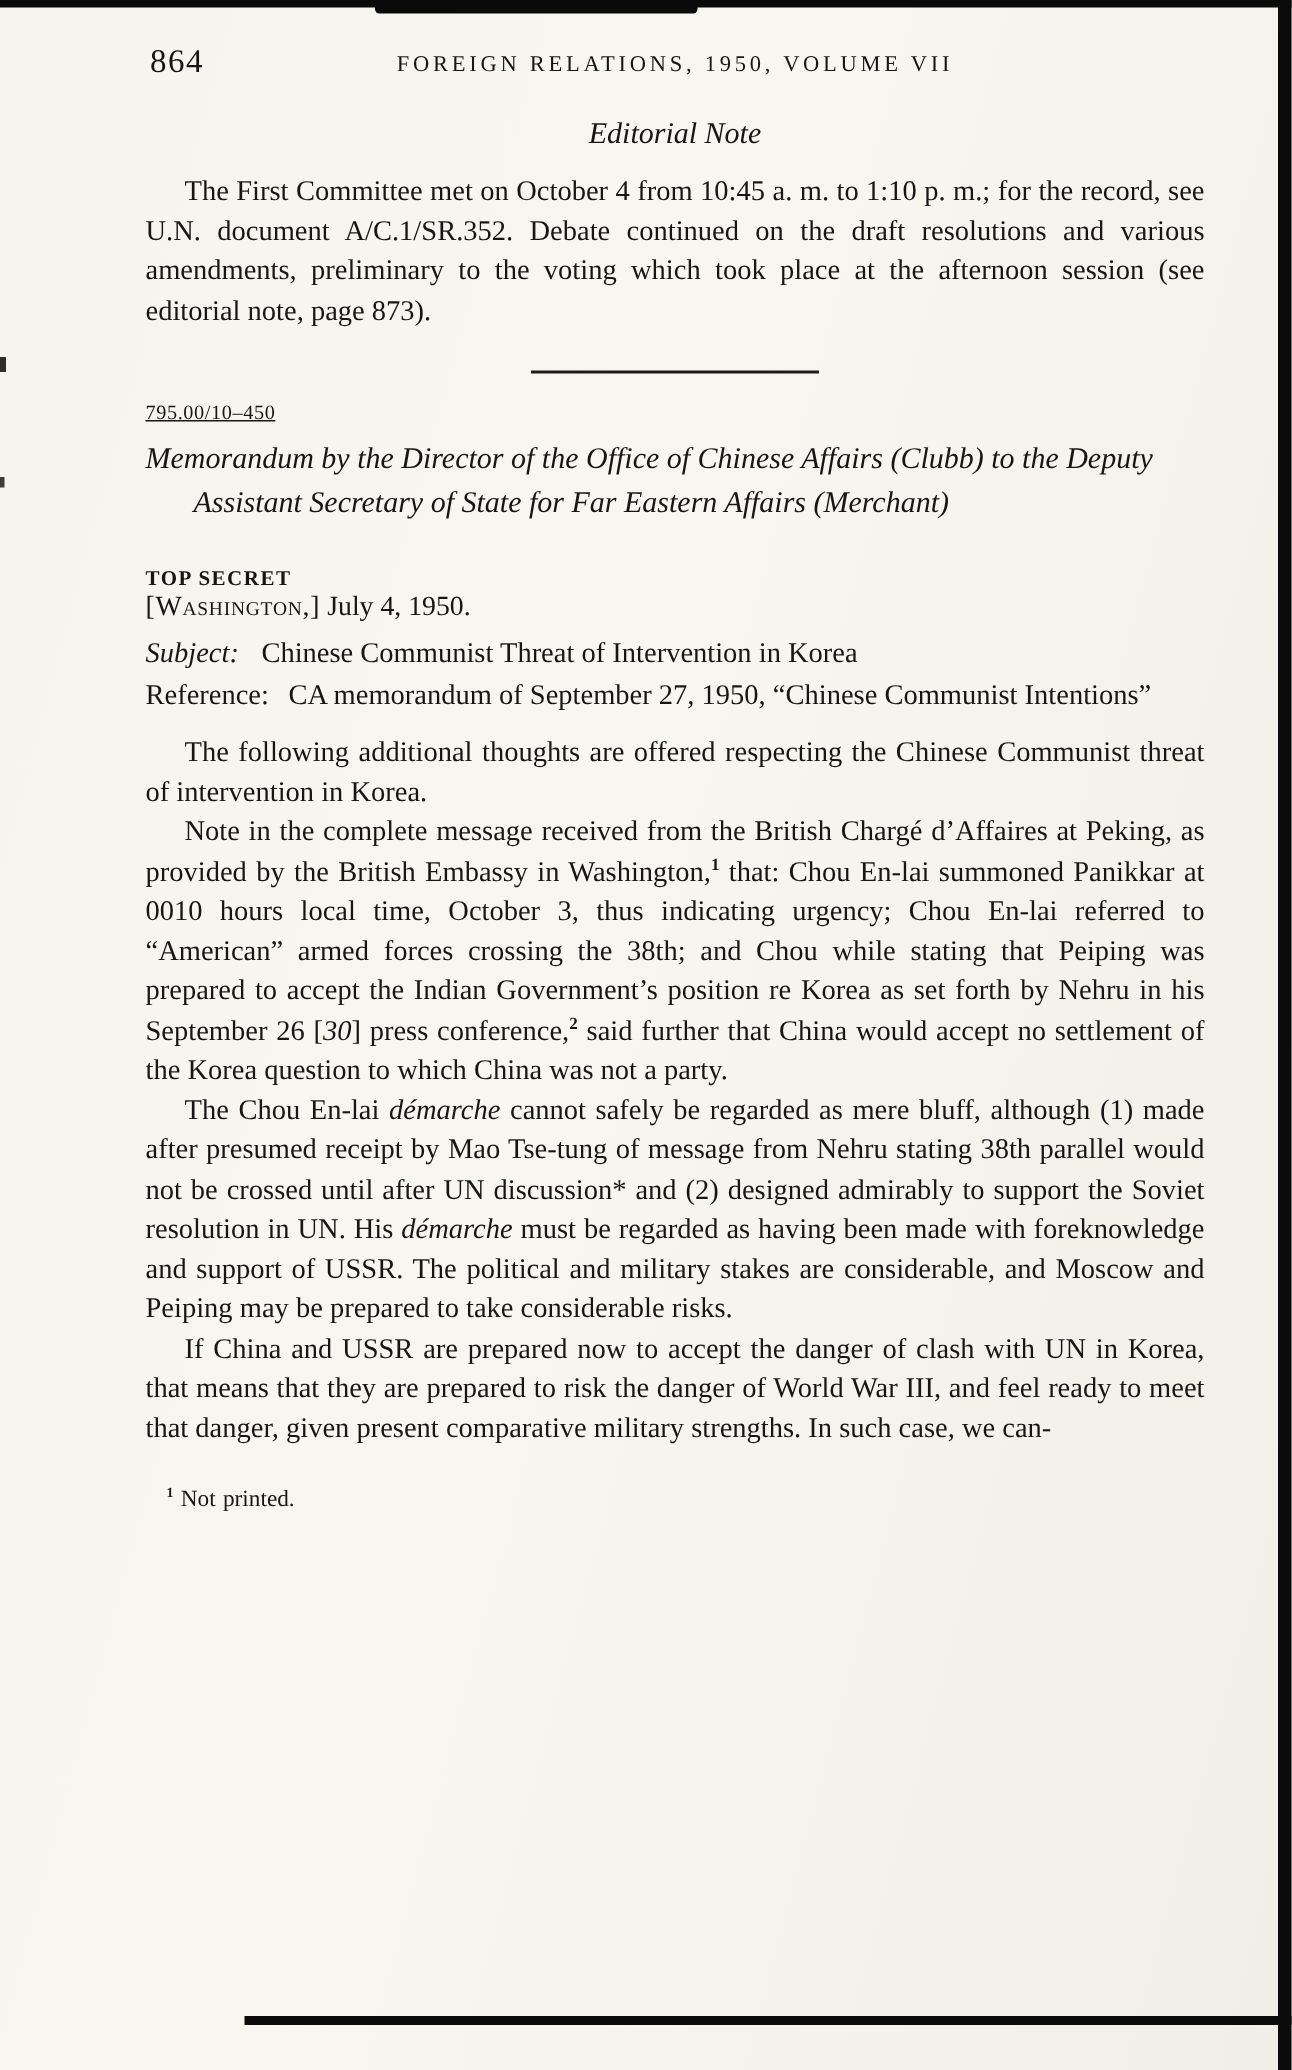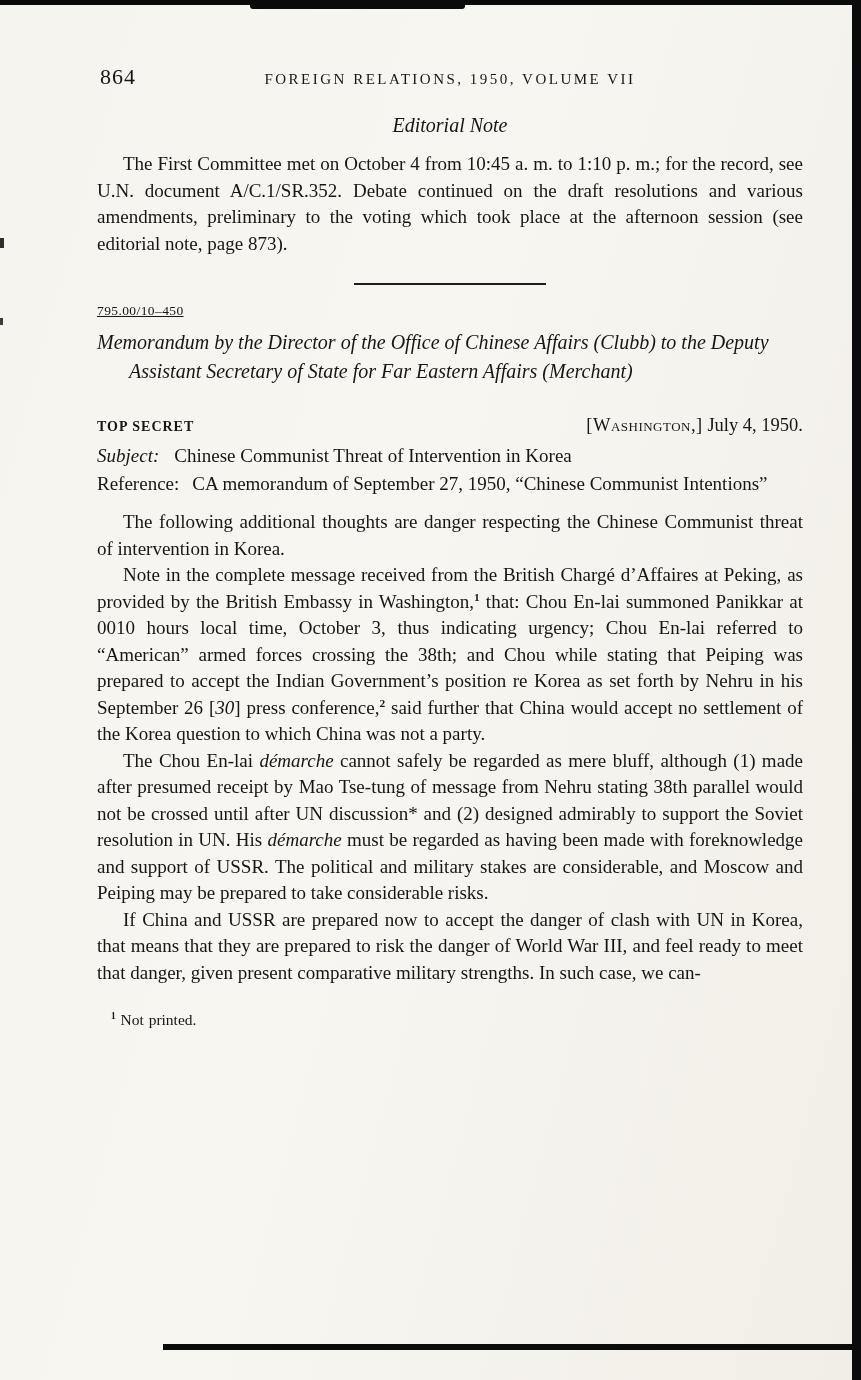--- a/index.html
+++ b/index.html
@@ -15,37 +15,37 @@
     background:linear-gradient(105deg,#f6f4ee 0%,#f8f6f1 45%,#f1eee7 100%);
   }
   
   .scan-top{position:absolute;top:0;left:0;width:861px;height:5px;background:#0a0a0a;}
   .scan-top-blob{position:absolute;top:0;left:250px;width:215px;height:9px;background:#0a0a0a;border-radius:0 0 3px 3px;}
   .scan-right{position:absolute;top:0;right:0;width:9px;height:1380px;background:#0b0b0b;}
   .scan-bottom{position:absolute;top:1344px;left:163px;right:0;height:6px;background:#0b0b0b;}
   .scan-mark-a{position:absolute;left:0;top:238px;width:4px;height:10px;background:#2e2e2e;}
   .scan-mark-b{position:absolute;left:0;top:318px;width:3px;height:7px;background:#3c3c3c;}
 
-  .content{position:absolute;left:97px;top:0;width:706px;padding-top:66px;}
+  .content{position:absolute;left:97px;top:0;width:706px;padding-top:30px;}
 
   .page-header{position:relative;height:28px;margin-bottom:20px;}
   .page-num{position:absolute;left:3px;top:-2px;font-size:22px;letter-spacing:1px;}
   .running-head{display:block;text-align:center;font-size:15px;font-weight:400;letter-spacing:2.5px;padding-top:5px;}
 
   .ed-title{text-align:center;font-style:italic;font-size:20px;margin-bottom:14px;}
 
   .body-para{font-size:19px;line-height:26.5px;text-align:justify;text-indent:26px;margin:0;}
 
   .divider{width:192px;border-top:2px solid #1c1c1c;margin:26px auto 18px auto;}
 
   .doc-num{font-size:13.5px;letter-spacing:0.4px;margin-bottom:9px;text-decoration:underline;}
 
   .memo-heading{font-style:italic;font-size:20px;line-height:28.5px;padding-left:32px;text-indent:-32px;margin-bottom:30px;}
 
-  .dateline-row{display:flex;justify-content:space-between;align-items:baseline;margin-bottom:7px;}
+  .dateline-row{display:flex;justify-content:space-between;align-items:baseline;margin-bottom:7px;flex-direction:column;}
   .classification{font-size:14px;font-weight:700;letter-spacing:1px;}
   .dateline{font-size:18.5px;}
   .sc{font-variant:small-caps;letter-spacing:0.5px;}
 
   .hang{font-size:19px;line-height:26.5px;text-align:justify;}
   .subject{margin-bottom:1px;}
   .subject .label{margin-right:15px;font-style:italic;}
   .reference{padding-left:57px;text-indent:-57px;margin-bottom:12px;}
   .reference .label{margin-right:13px;}
 
@@ -86,21 +86,21 @@
     <div class="dateline-row">
       <span class="classification">TOP SECRET</span>
       <span class="dateline"><span class="sc">[Washington,]</span><span> July 4, 1950.</span></span>
     </div>
 
     <div class="hang subject"><span class="label">Subject:</span><span>Chinese Communist Threat of Intervention in Korea</span></div>
 
     <div class="hang reference"><span class="label">Reference:</span><span>CA memorandum of September 27, 1950, “Chinese Communist Intentions”</span></div>
 
     <div class="memo-body">
-        <p class="body-para">The following additional thoughts are danger respecting the Chinese Communist threat of intervention in Korea.</p>
+        <p class="body-para">The following additional thoughts are offered respecting the Chinese Communist threat of intervention in Korea.</p>
         <p class="body-para">Note in the complete message received from the British Chargé d’Affaires at Peking, as provided by the British Embassy in Washington,<sup>1</sup> that: Chou En-lai summoned Panikkar at 0010 hours local time, October 3, thus indicating urgency; Chou En-lai referred to “American” armed forces crossing the 38th; and Chou while stating that Peiping was prepared to accept the Indian Government’s position re Korea as set forth by Nehru in his September 26 [<i>30</i>] press conference,<sup>2</sup> said further that China would accept no settlement of the Korea question to which China was not a party.</p>
         <p class="body-para">The Chou En-lai <i>démarche</i> cannot safely be regarded as mere bluff, although (1) made after presumed receipt by Mao Tse-tung of message from Nehru stating 38th parallel would not be crossed until after UN discussion* and (2) designed admirably to support the Soviet resolution in UN. His <i>démarche</i> must be regarded as having been made with foreknowledge and support of USSR. The political and military stakes are considerable, and Moscow and Peiping may be prepared to take considerable risks.</p>
         <p class="body-para">If China and USSR are prepared now to accept the danger of clash with UN in Korea, that means that they are prepared to risk the danger of World War III, and feel ready to meet that danger, given present comparative military strengths. In such case, we can-</p>
       </div>
 
     <div class="footnotes">
         <p class="footnote"><sup>1</sup> Not printed.</p>
       </div>
 
   </div>

